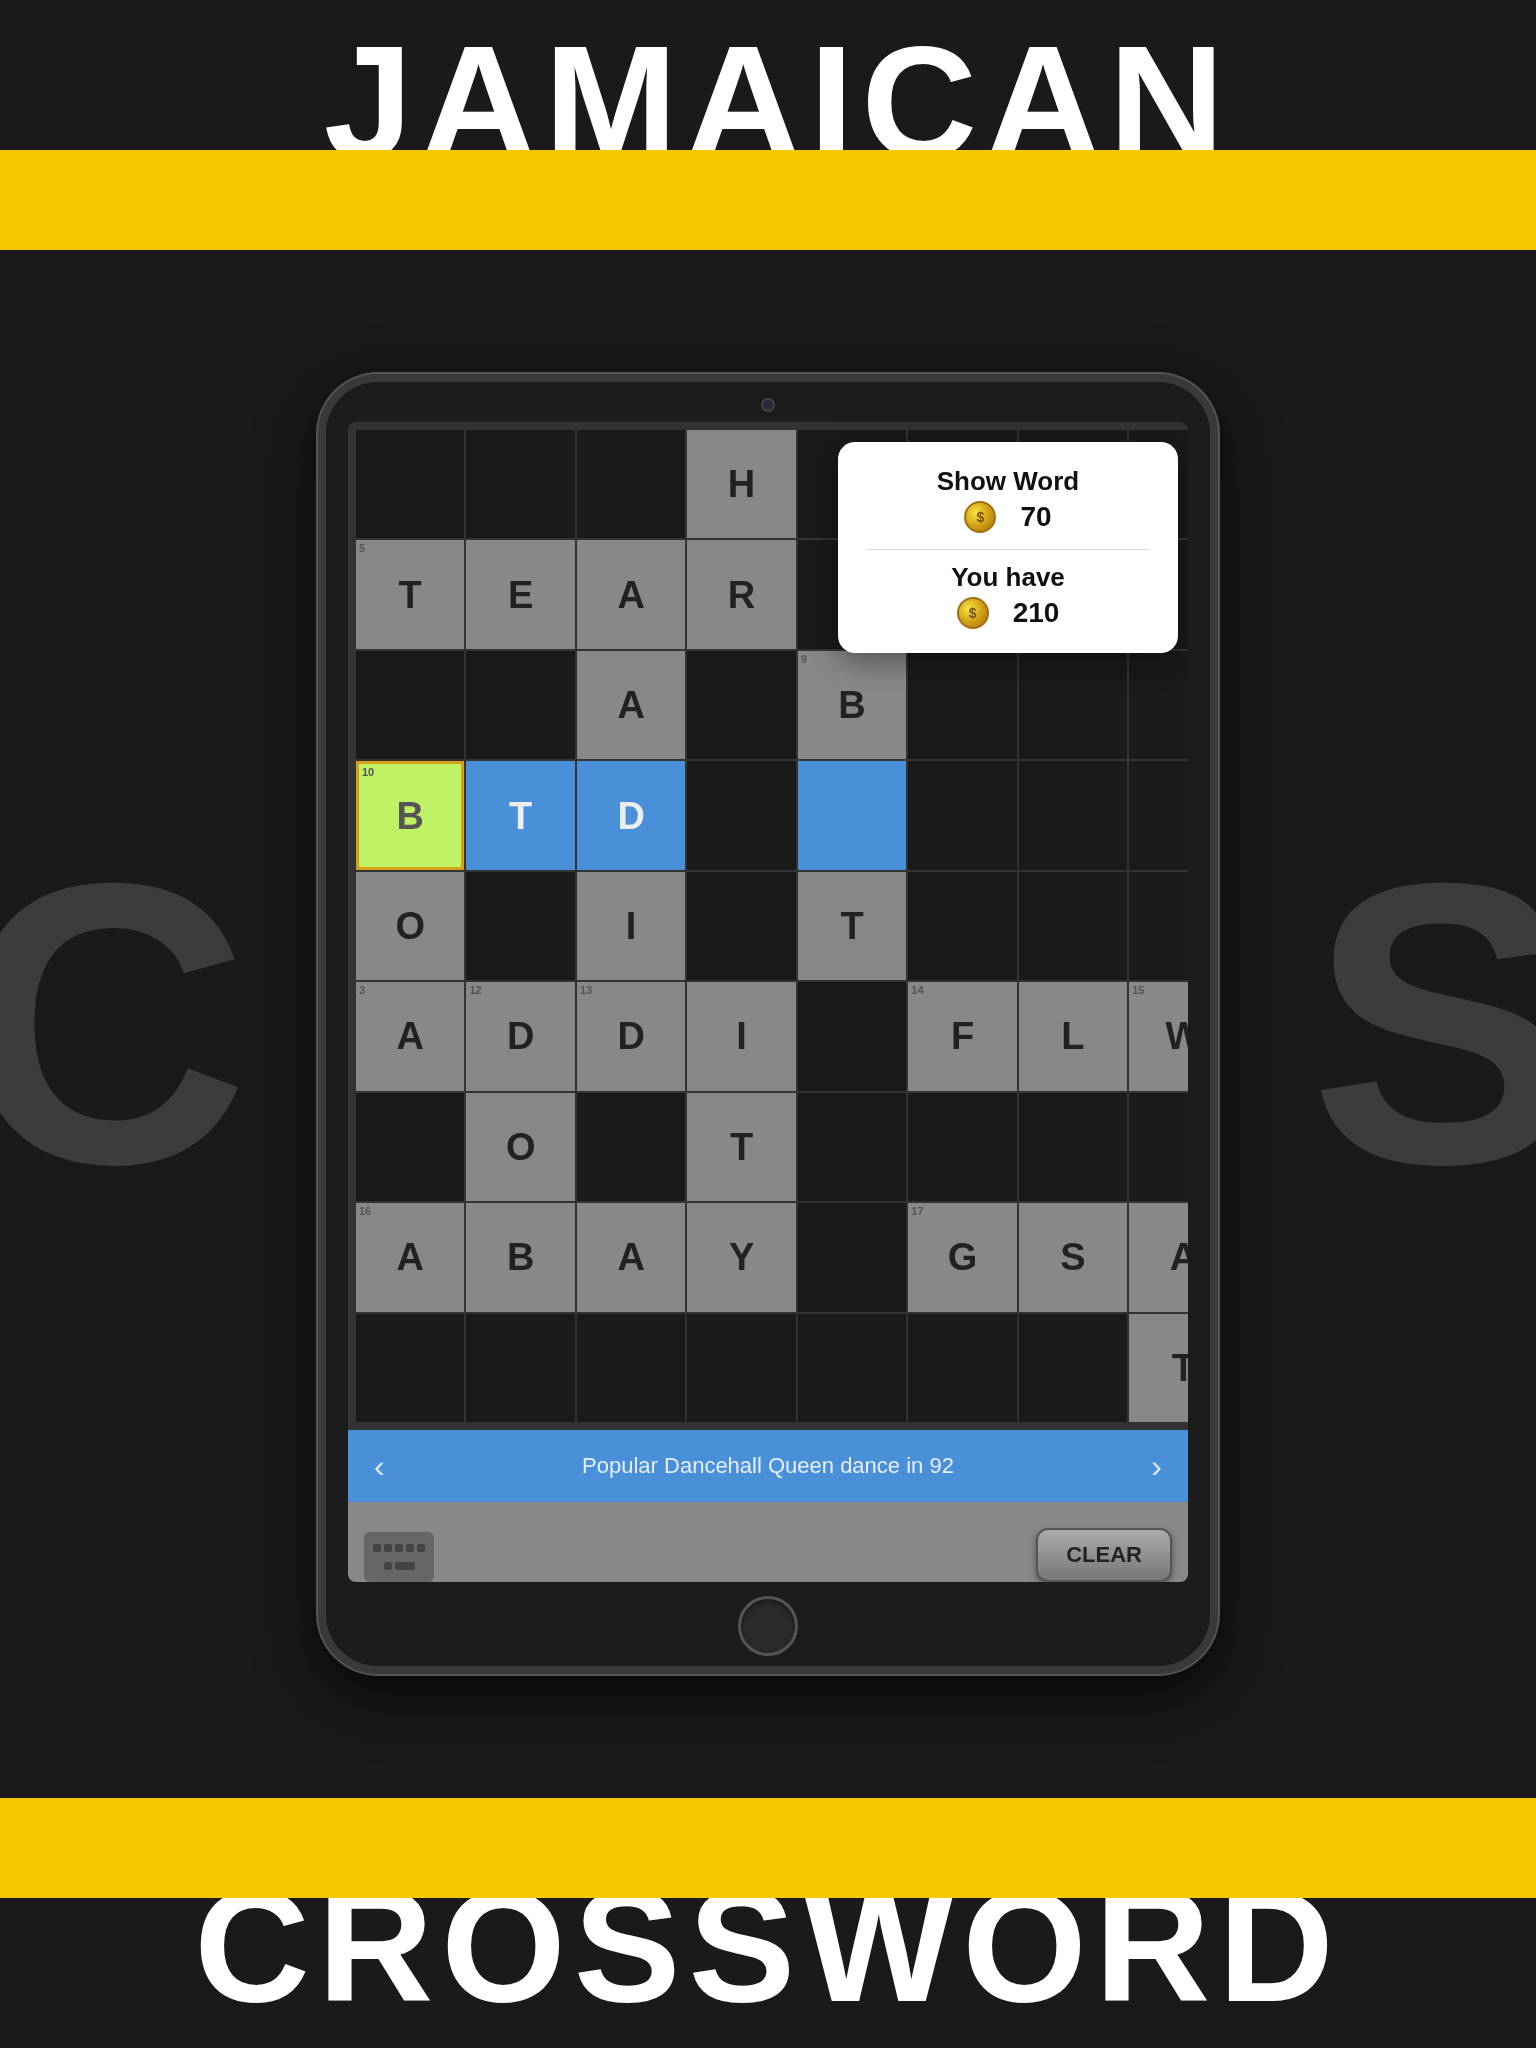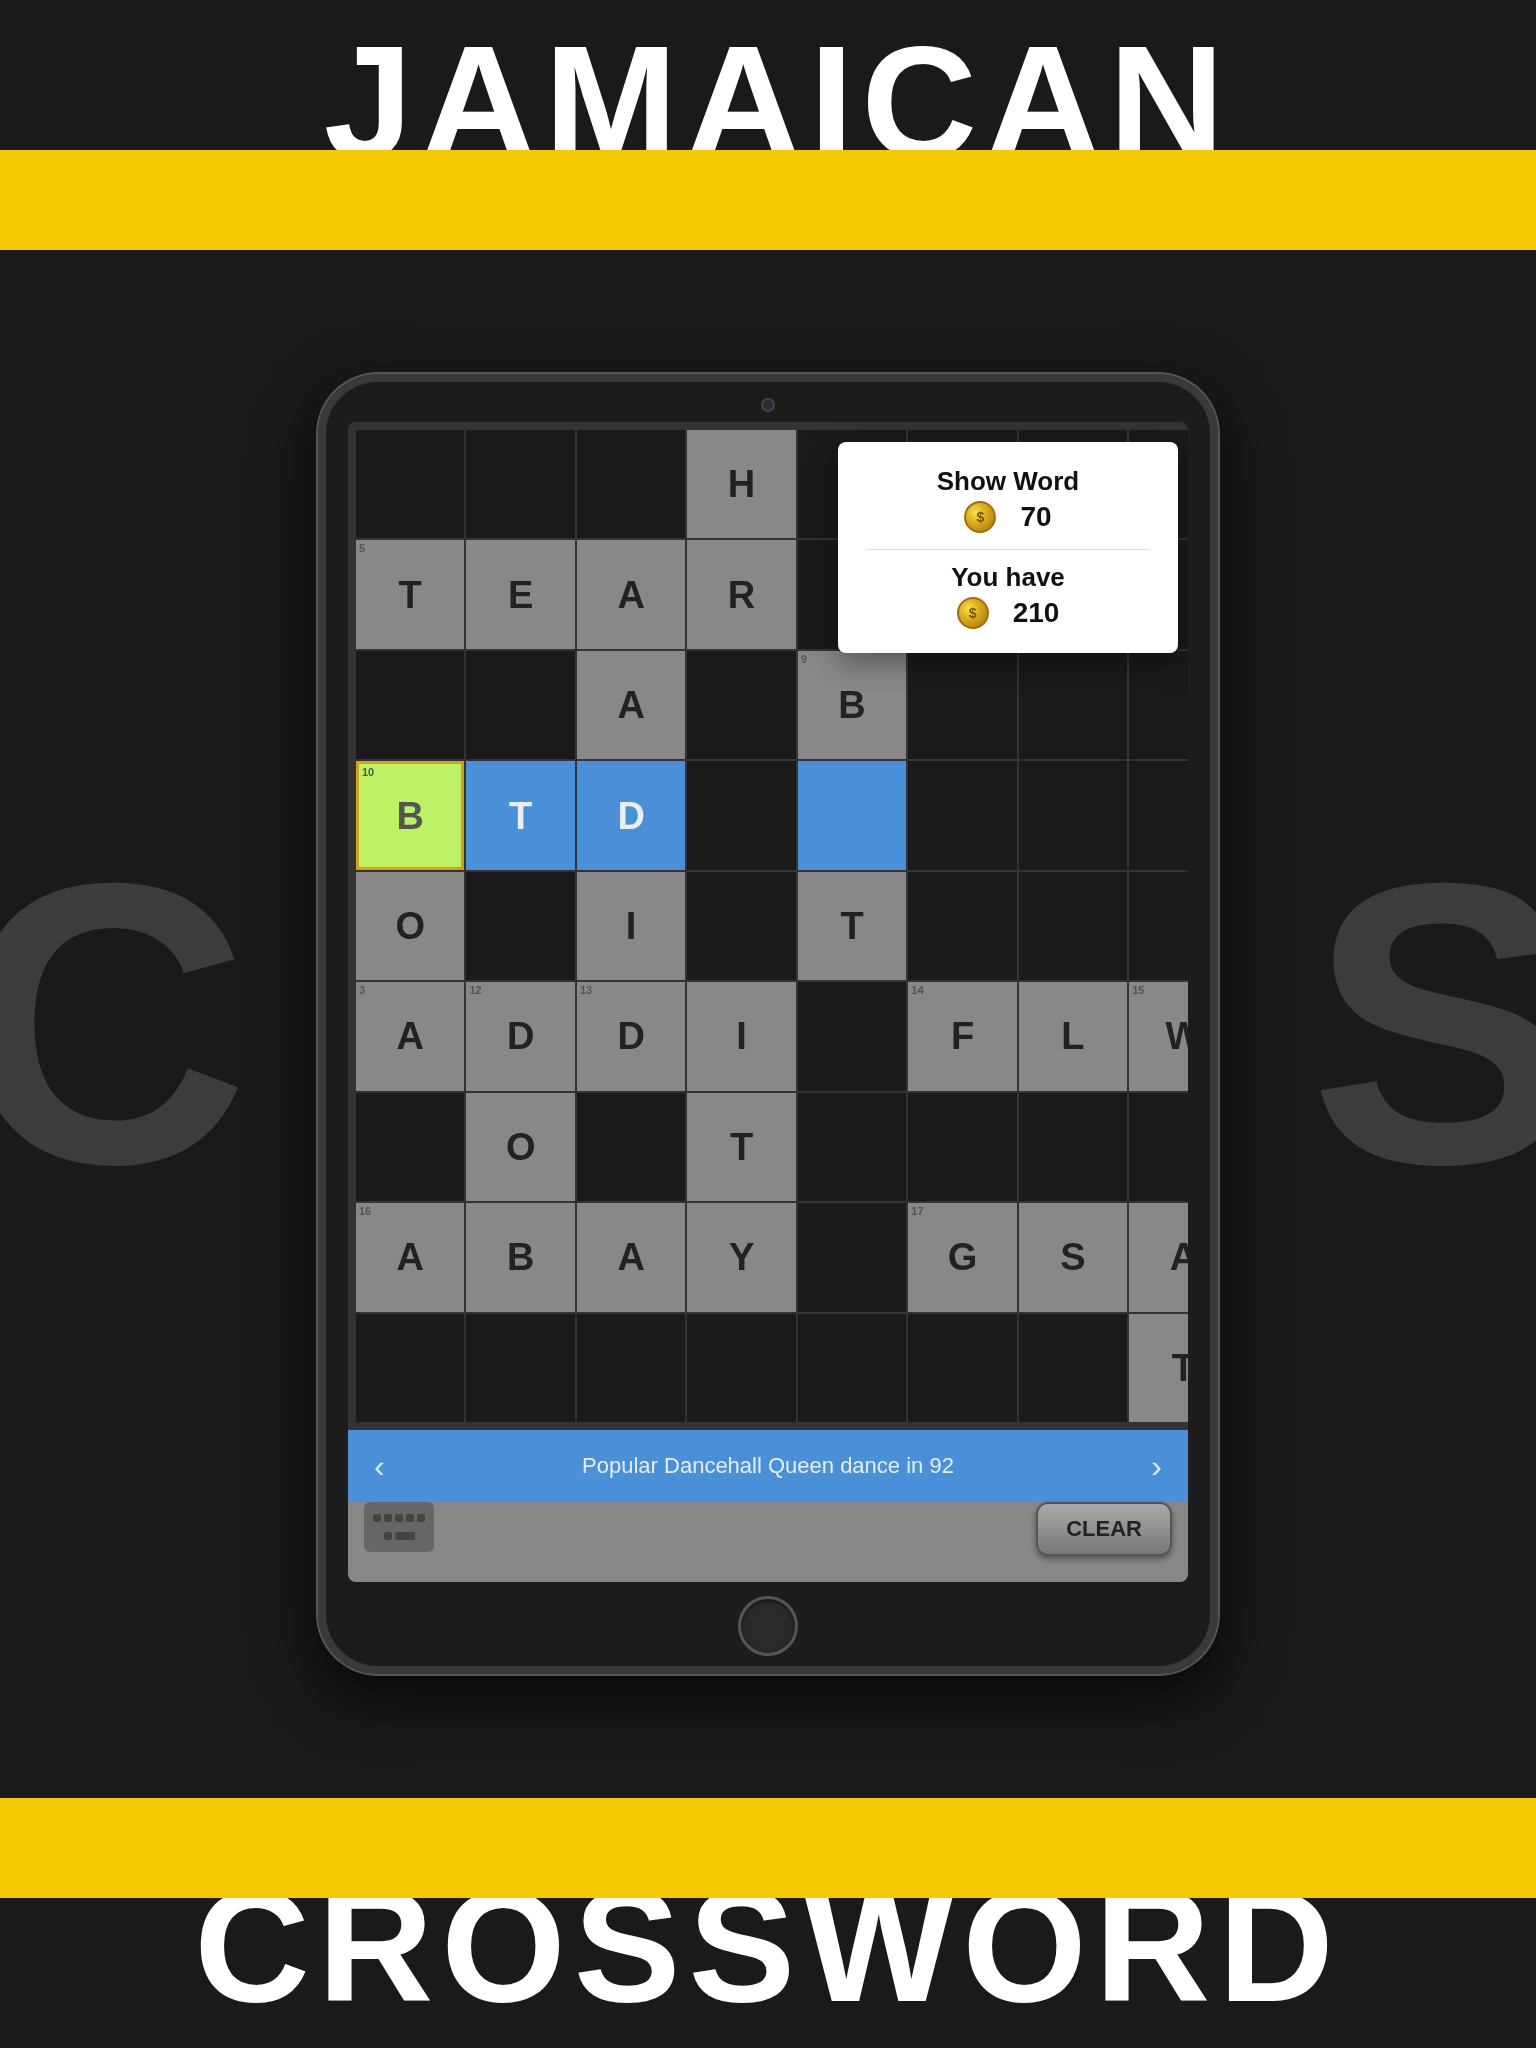--- a/index.html
+++ b/index.html
@@ -206,21 +206,21 @@
       color: #555;
     }
 
     
     .popup {
       position: absolute;
       top: 20px;
       right: 10px;
       width: 340px;
       background: white;
-      border-radius: 8px;
+      border-radius: 17px;
       padding: 24px 28px;
       box-shadow: 0 8px 30px rgba(0,0,0,0.4);
       z-index: 100;
     }
 
     .popup-row {
       text-align: center;
       margin-bottom: 16px;
     }
 
@@ -297,21 +297,21 @@
       text-align: center;
       color: rgba(255,255,255,0.85);
       font-size: 22px;
     }
 
     
     .bottom-bar {
       background: #888;
       height: 80px;
       display: flex;
-      align-items: flex-start;
+      align-items: flex-end;
       padding: 0 16px;
       justify-content: space-between;
       gap: 8px;
     }
 
     .keyboard-icon {
       width: 70px;
       height: 50px;
       background: #666;
       border-radius: 6px;

